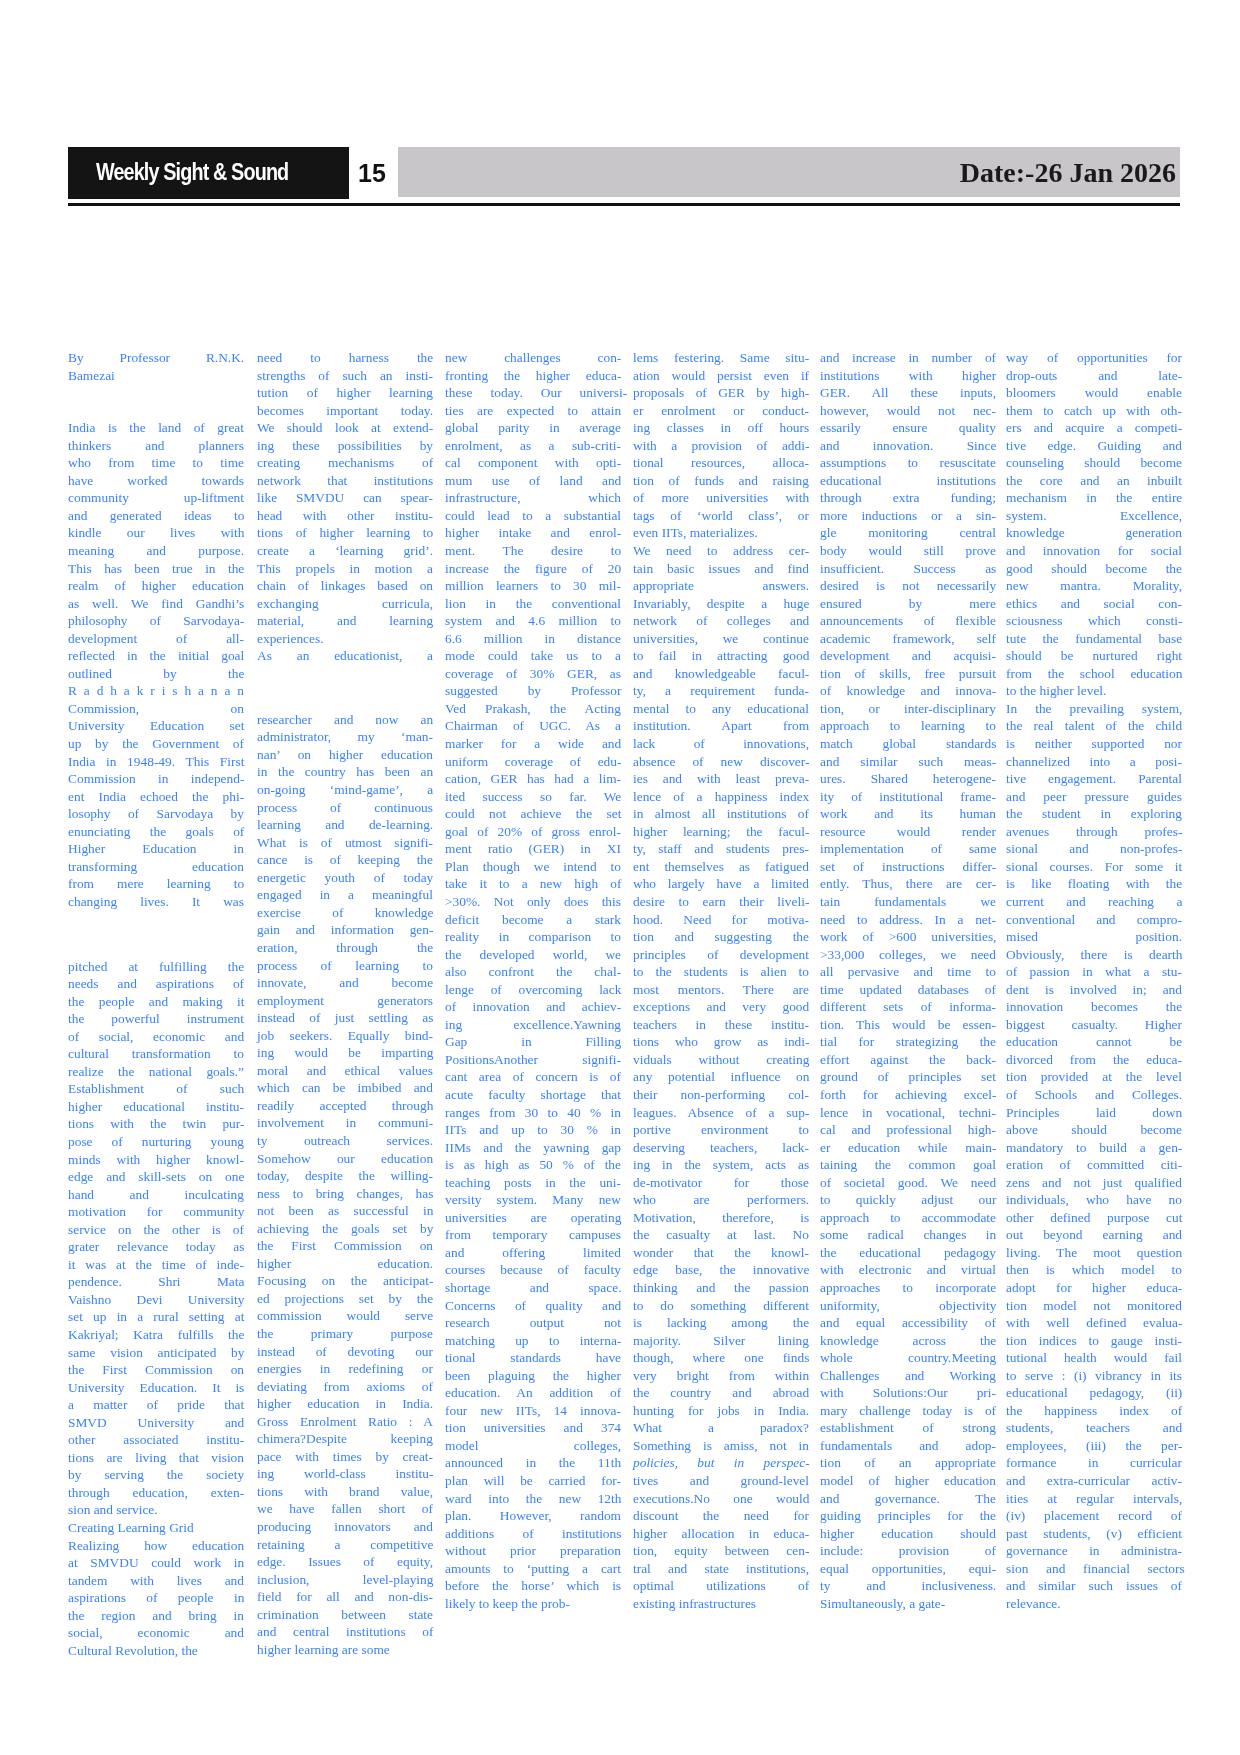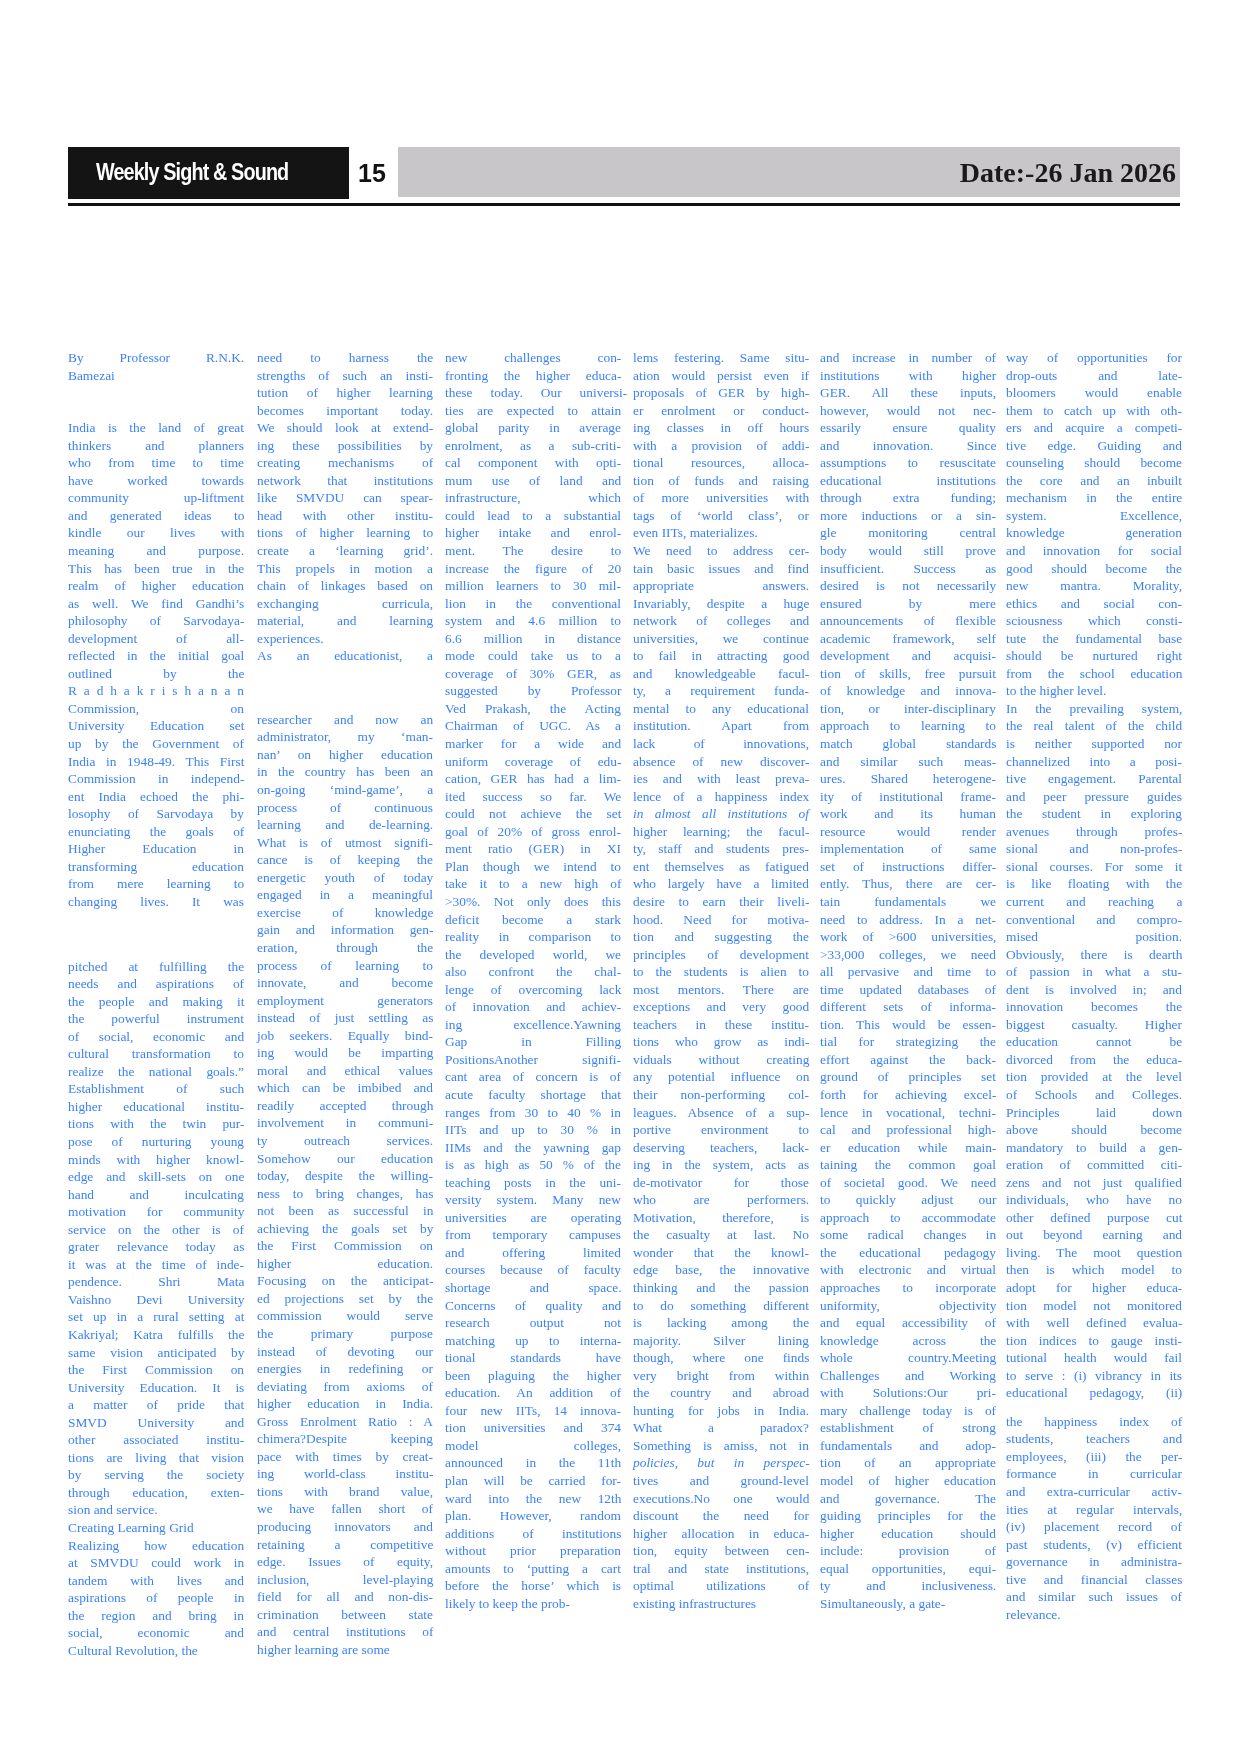--- a/index.html
+++ b/index.html
@@ -299,21 +299,21 @@
           <span class="ln" style="display: block; width: auto; word-spacing: 21px;">universities, we continue</span>
           <span class="ln" style="display: block; width: auto; word-spacing: 11.75px;">to fail in attracting good</span>
           <span class="ln" style="display: block; width: auto; word-spacing: 19px;">and knowledgeable facul-</span>
           <span class="ln" style="display: block; width: auto; word-spacing: 15.6667px;">ty, a requirement funda-</span>
           <span class="ln" style="display: block; width: auto; word-spacing: 12.6667px;">mental to any educational</span>
           <span class="ln" style="display: block; width: auto; word-spacing: 28px;">institution. Apart from</span>
           <span class="ln" style="display: block; width: auto; word-spacing: 35px;">lack of innovations,</span>
           <span class="ln" style="display: block; width: auto; word-spacing: 13.6667px;">absence of new discover-</span>
           <span class="ln" style="display: block; width: auto; word-spacing: 11.5px;">ies and with least preva-</span>
           <span class="ln" style="display: block; width: auto; word-spacing: 8.75px;">lence of a happiness index</span>
-          <span class="ln" style="display: block; width: auto; word-spacing: 8px; font-style: italic;">in almost all institutions of</span>
+          <span class="ln" style="display: block; width: auto; word-spacing: 8px;">in almost all institutions of</span>
           <span class="ln" style="display: block; width: auto; word-spacing: 12.3333px;">higher learning; the facul-</span>
           <span class="ln" style="display: block; width: auto; word-spacing: 9px;">ty, staff and students pres-</span>
           <span class="ln" style="display: block; width: auto; word-spacing: 11.6667px;">ent themselves as fatigued</span>
           <span class="ln" style="display: block; width: auto; word-spacing: 8.25px;">who largely have a limited</span>
           <span class="ln" style="display: block; width: auto; word-spacing: 10.25px;">desire to earn their liveli-</span>
           <span class="ln" style="display: block; width: auto; word-spacing: 16.6667px;">hood. Need for motiva-</span>
           <span class="ln" style="display: block; width: auto; word-spacing: 17.3333px;">tion and suggesting the</span>
           <span class="ln" style="display: block; width: auto; word-spacing: 18px;">principles of development</span>
           <span class="ln" style="display: block; width: auto; word-spacing: 8.6px;">to the students is alien to</span>
           <span class="ln" style="display: block; width: auto; word-spacing: 15.3333px;">most mentors. There are</span>
@@ -485,29 +485,29 @@
           <span class="ln" style="display: block; width: auto; word-spacing: 16.6667px;">out beyond earning and</span>
           <span class="ln" style="display: block; width: auto; word-spacing: 12.6667px;">living. The moot question</span>
           <span class="ln" style="display: block; width: auto; word-spacing: 13.5px;">then is which model to</span>
           <span class="ln" style="display: block; width: auto; word-spacing: 17px;">adopt for higher educa-</span>
           <span class="ln" style="display: block; width: auto; word-spacing: 13px;">tion model not monitored</span>
           <span class="ln" style="display: block; width: auto; word-spacing: 13.3333px;">with well defined evalua-</span>
           <span class="ln" style="display: block; width: auto; word-spacing: 8.5px;">tion indices to gauge insti-</span>
           <span class="ln" style="display: block; width: auto; word-spacing: 13.6667px;">tutional health would fail</span>
           <span class="ln" style="display: block; width: auto; word-spacing: 5.16667px;">to serve : (i) vibrancy in its</span>
           <span class="ln" style="display: block; width: auto; word-spacing: 18.5px;">educational pedagogy, (ii)</span>
-          <span class="ln" style="display: block; width: auto; word-spacing: 18.6667px; margin-top: 11px;">the happiness index of</span>
+          <span class="ln" style="display: block; width: auto; word-spacing: 18.6667px;">the happiness index of</span>
           <span class="ln" style="display: block; width: auto; word-spacing: 29.5px;">students, teachers and</span>
           <span class="ln" style="display: block; width: auto; word-spacing: 16px;">employees, (iii) the per-</span>
           <span class="ln" style="display: block; width: auto; word-spacing: 28px;">formance in curricular</span>
           <span class="ln" style="display: block; width: auto; word-spacing: 18px;">and extra-curricular activ-</span>
           <span class="ln" style="display: block; width: auto; word-spacing: 15.6667px;">ities at regular intervals,</span>
           <span class="ln" style="display: block; width: auto; word-spacing: 15.3333px;">(iv) placement record of</span>
           <span class="ln" style="display: block; width: auto; word-spacing: 12.3333px;">past students, (v) efficient</span>
           <span class="ln" style="display: block; width: auto; word-spacing: 18px;">governance in administra-</span>
-          <span class="ln" style="display: block; width: auto; word-spacing: 14.3333px;">tive and financial classes</span>
+          <span class="ln" style="display: block; width: auto; word-spacing: 14.3333px;">sion and financial sectors</span>
           <span class="ln" style="display: block; width: auto; word-spacing: 9.5px;">and similar such issues of</span>
           <span class="ln last">relevance.</span>
         </div>
     </div>
   </div>
 
 </div>
 
 </body></html>

